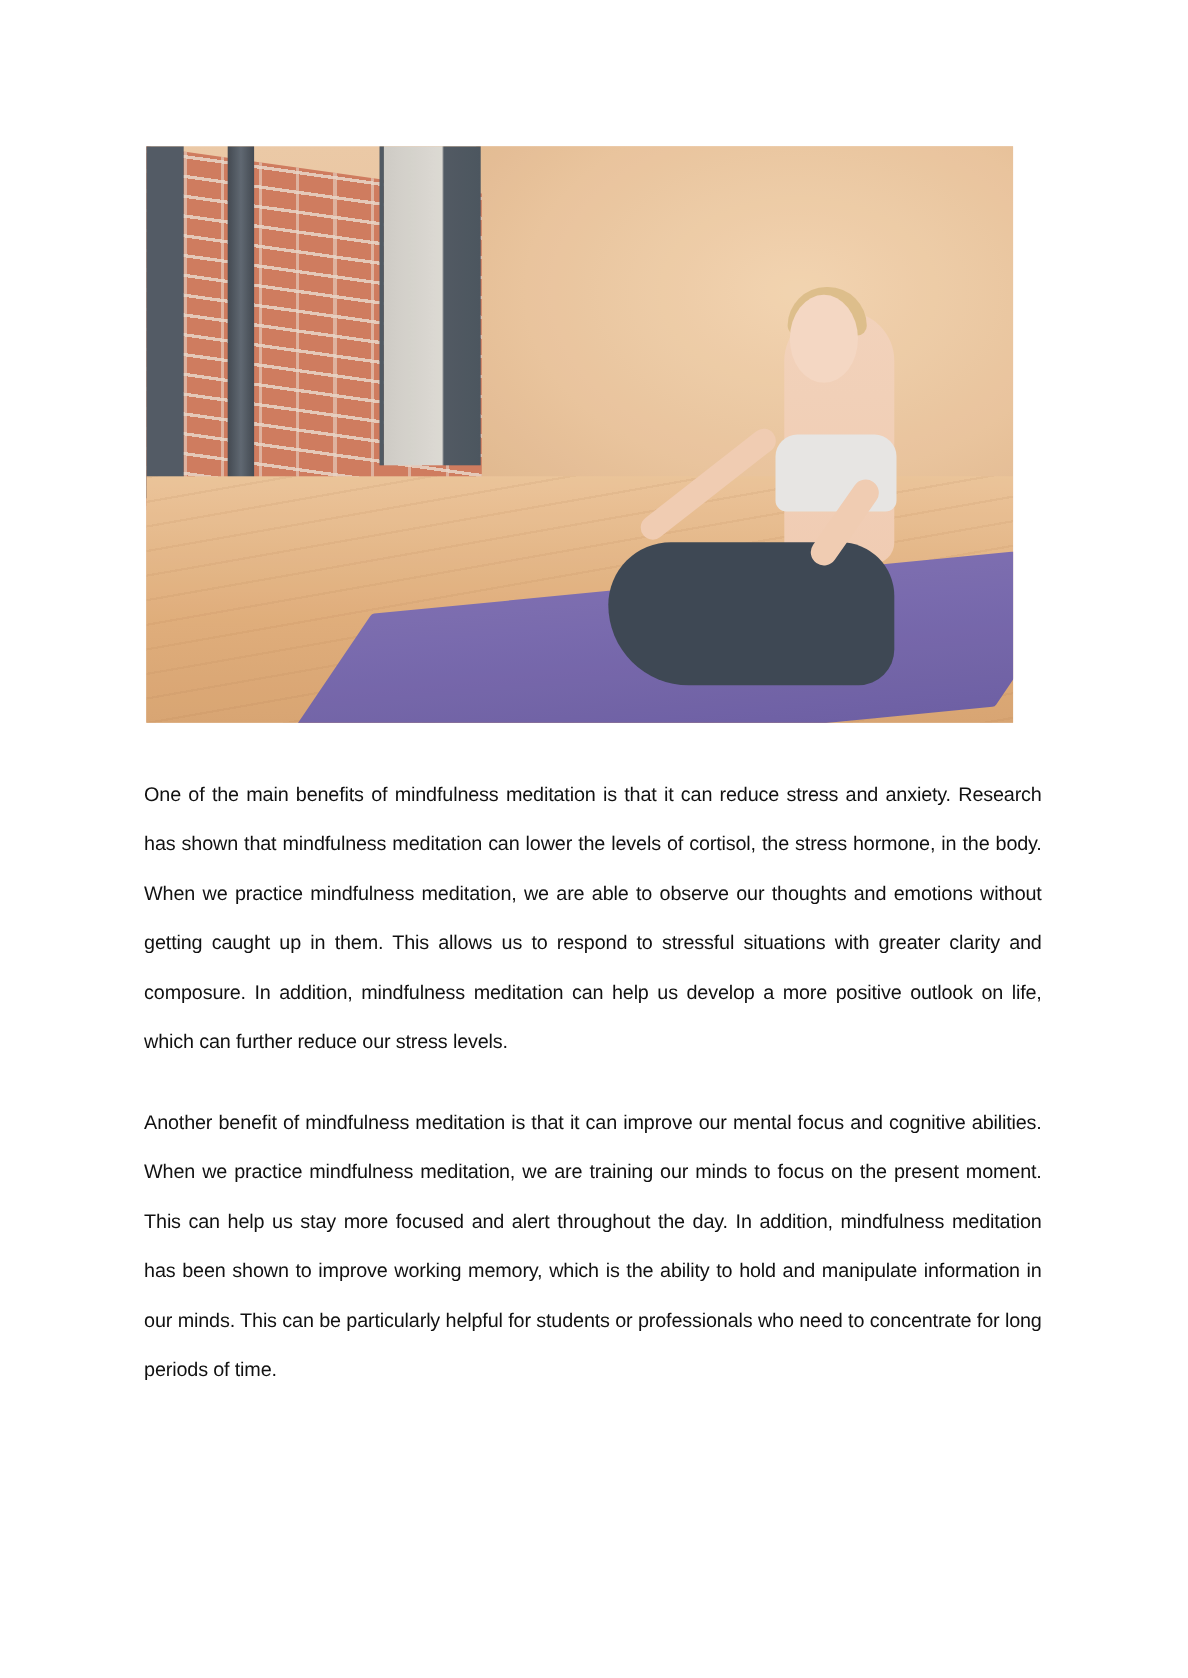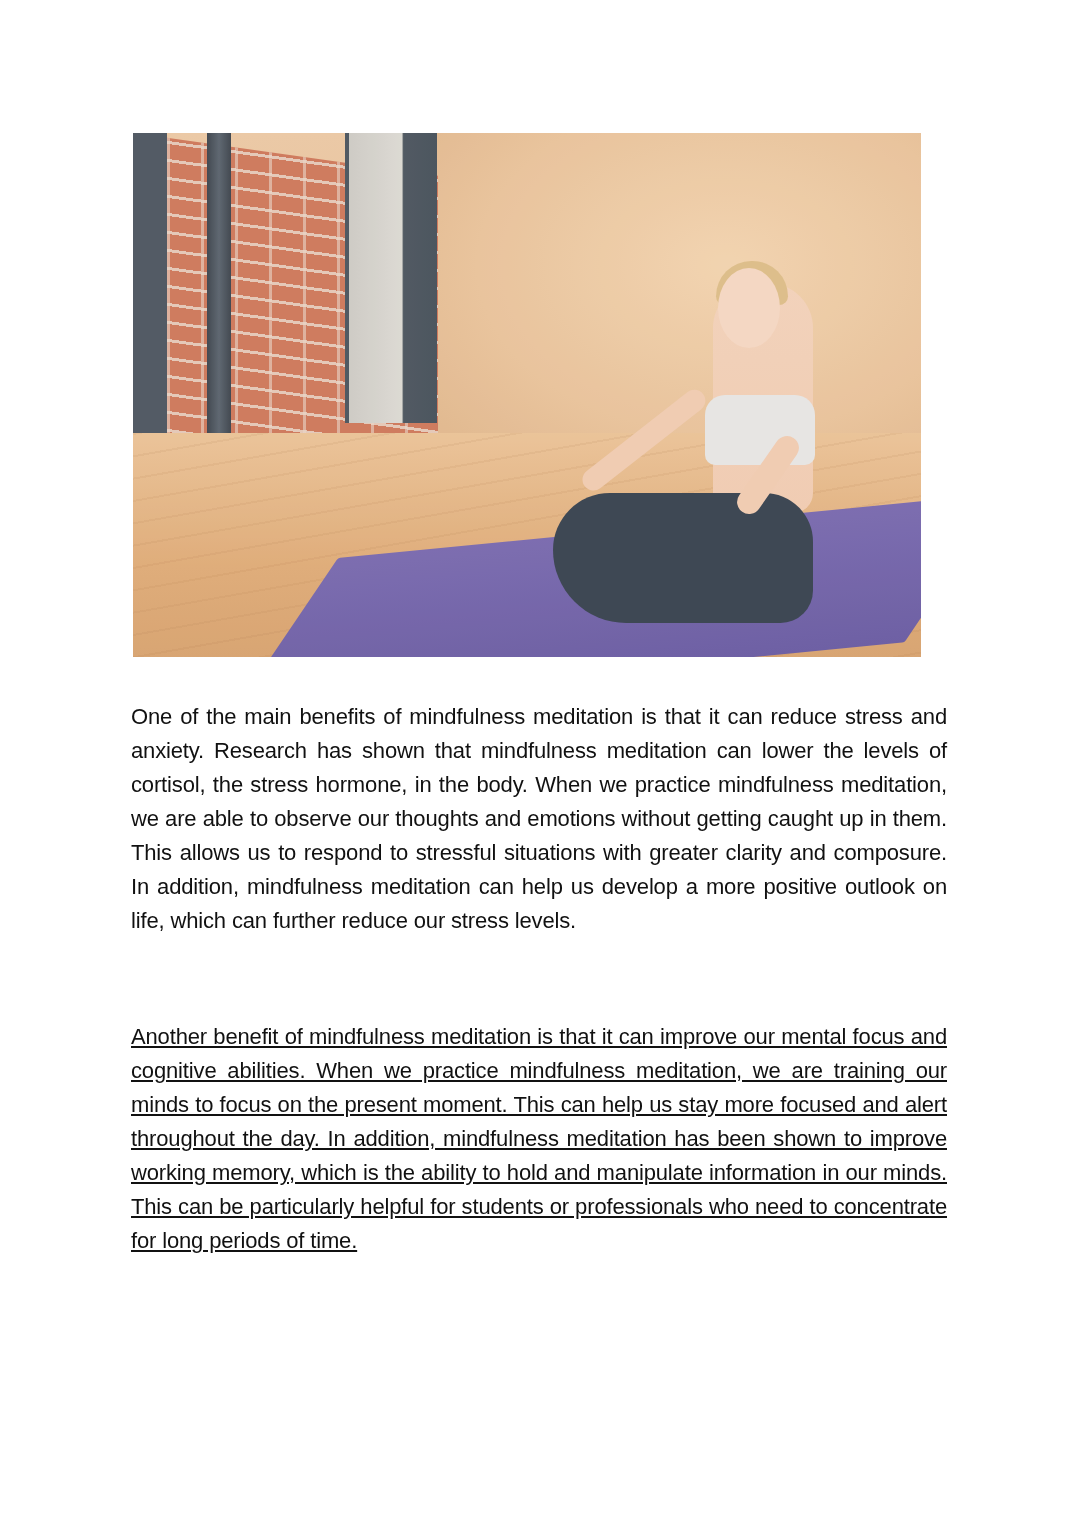--- a/index.html
+++ b/index.html
@@ -142,29 +142,29 @@
       inset: 0;
       background: rgba(255, 245, 235, 0.12);
     }
 
     
     .para {
       position: absolute;
       left: 131px;
       width: 816px;
       margin: 0;
-      font-size: 22px;
-      line-height: 34px;
+      font-size: 18px;
+      line-height: 45px;
       text-align: justify;
       text-align-last: left;
       letter-spacing: -0.15px;
       color: #111111;
     }
     .para-1 { top: 700px; }
-    .para-2 { top: 1020px; text-decoration: underline; }
+    .para-2 { top: 998px; }
   </style>
 </head>
 <body>
 
 <div class="page">
 
   <div class="photo" title="Woman in white sports top and dark leggings sitting cross-legged on a purple yoga mat, eyes closed, meditating in a studio with a red brick wall, tall dark windows and a wooden floor">
     <div class="wall-right"></div>
     <div class="brick-wall"></div>
     <div class="window-left"></div>

